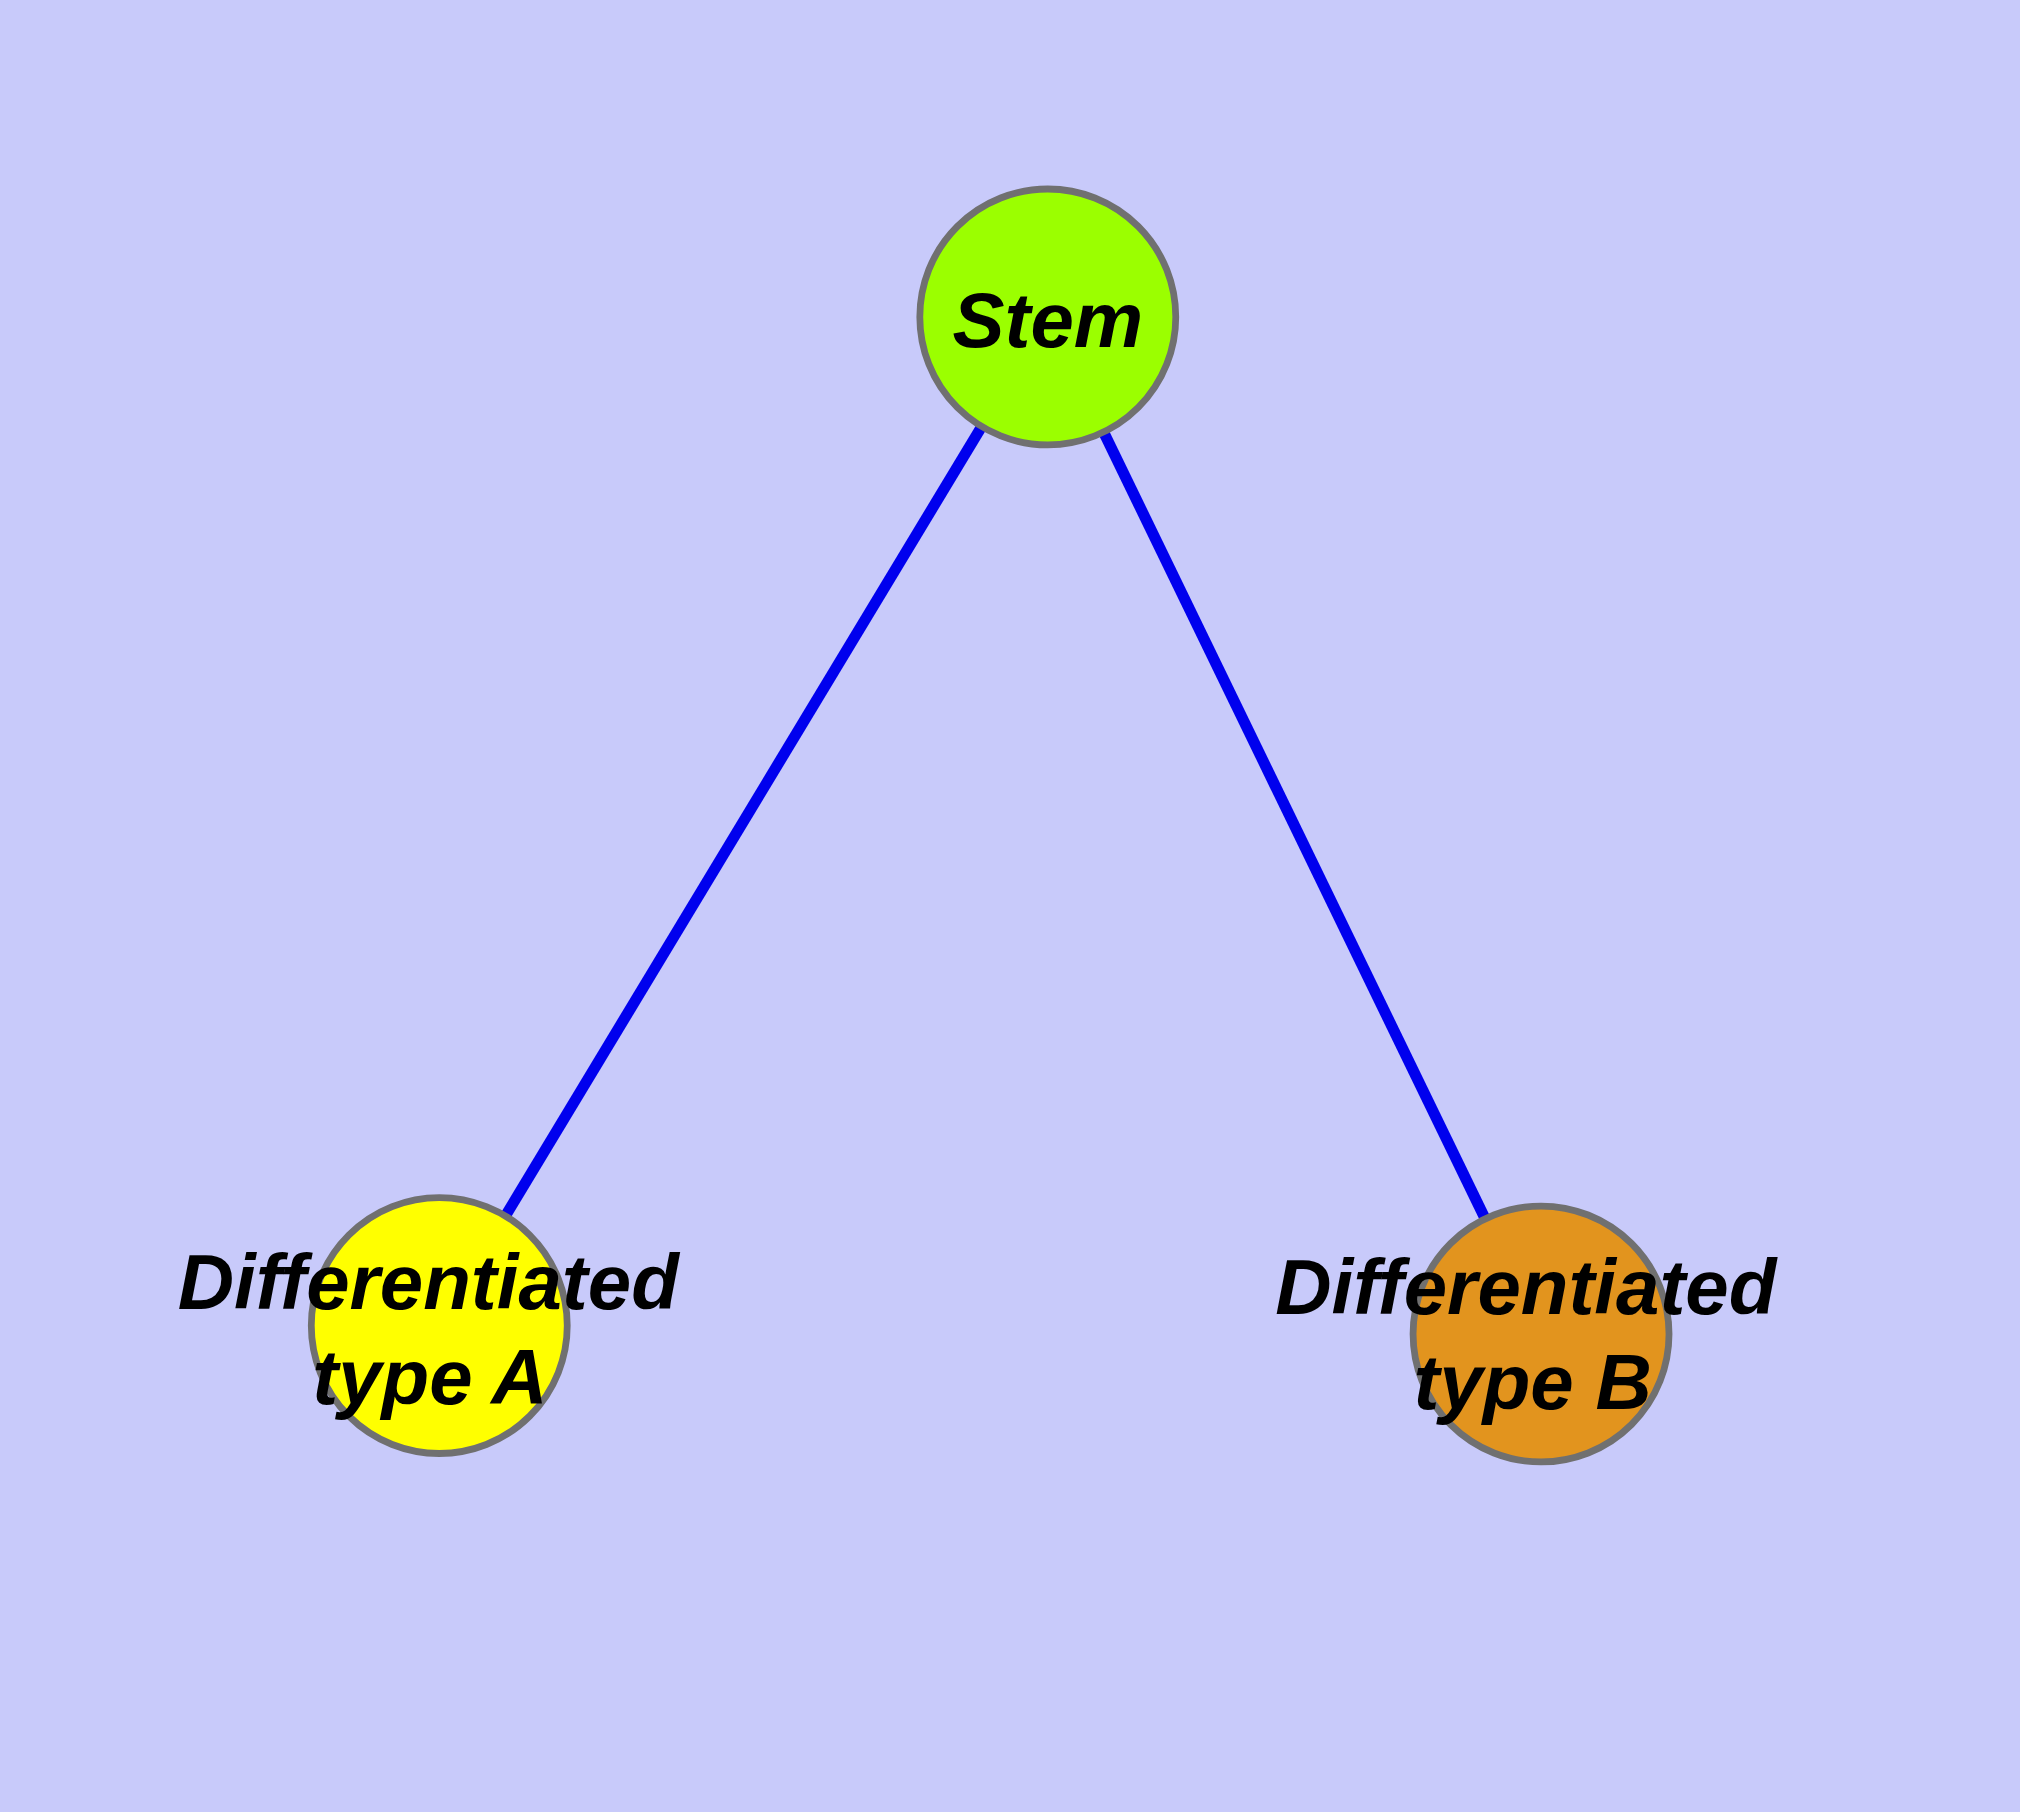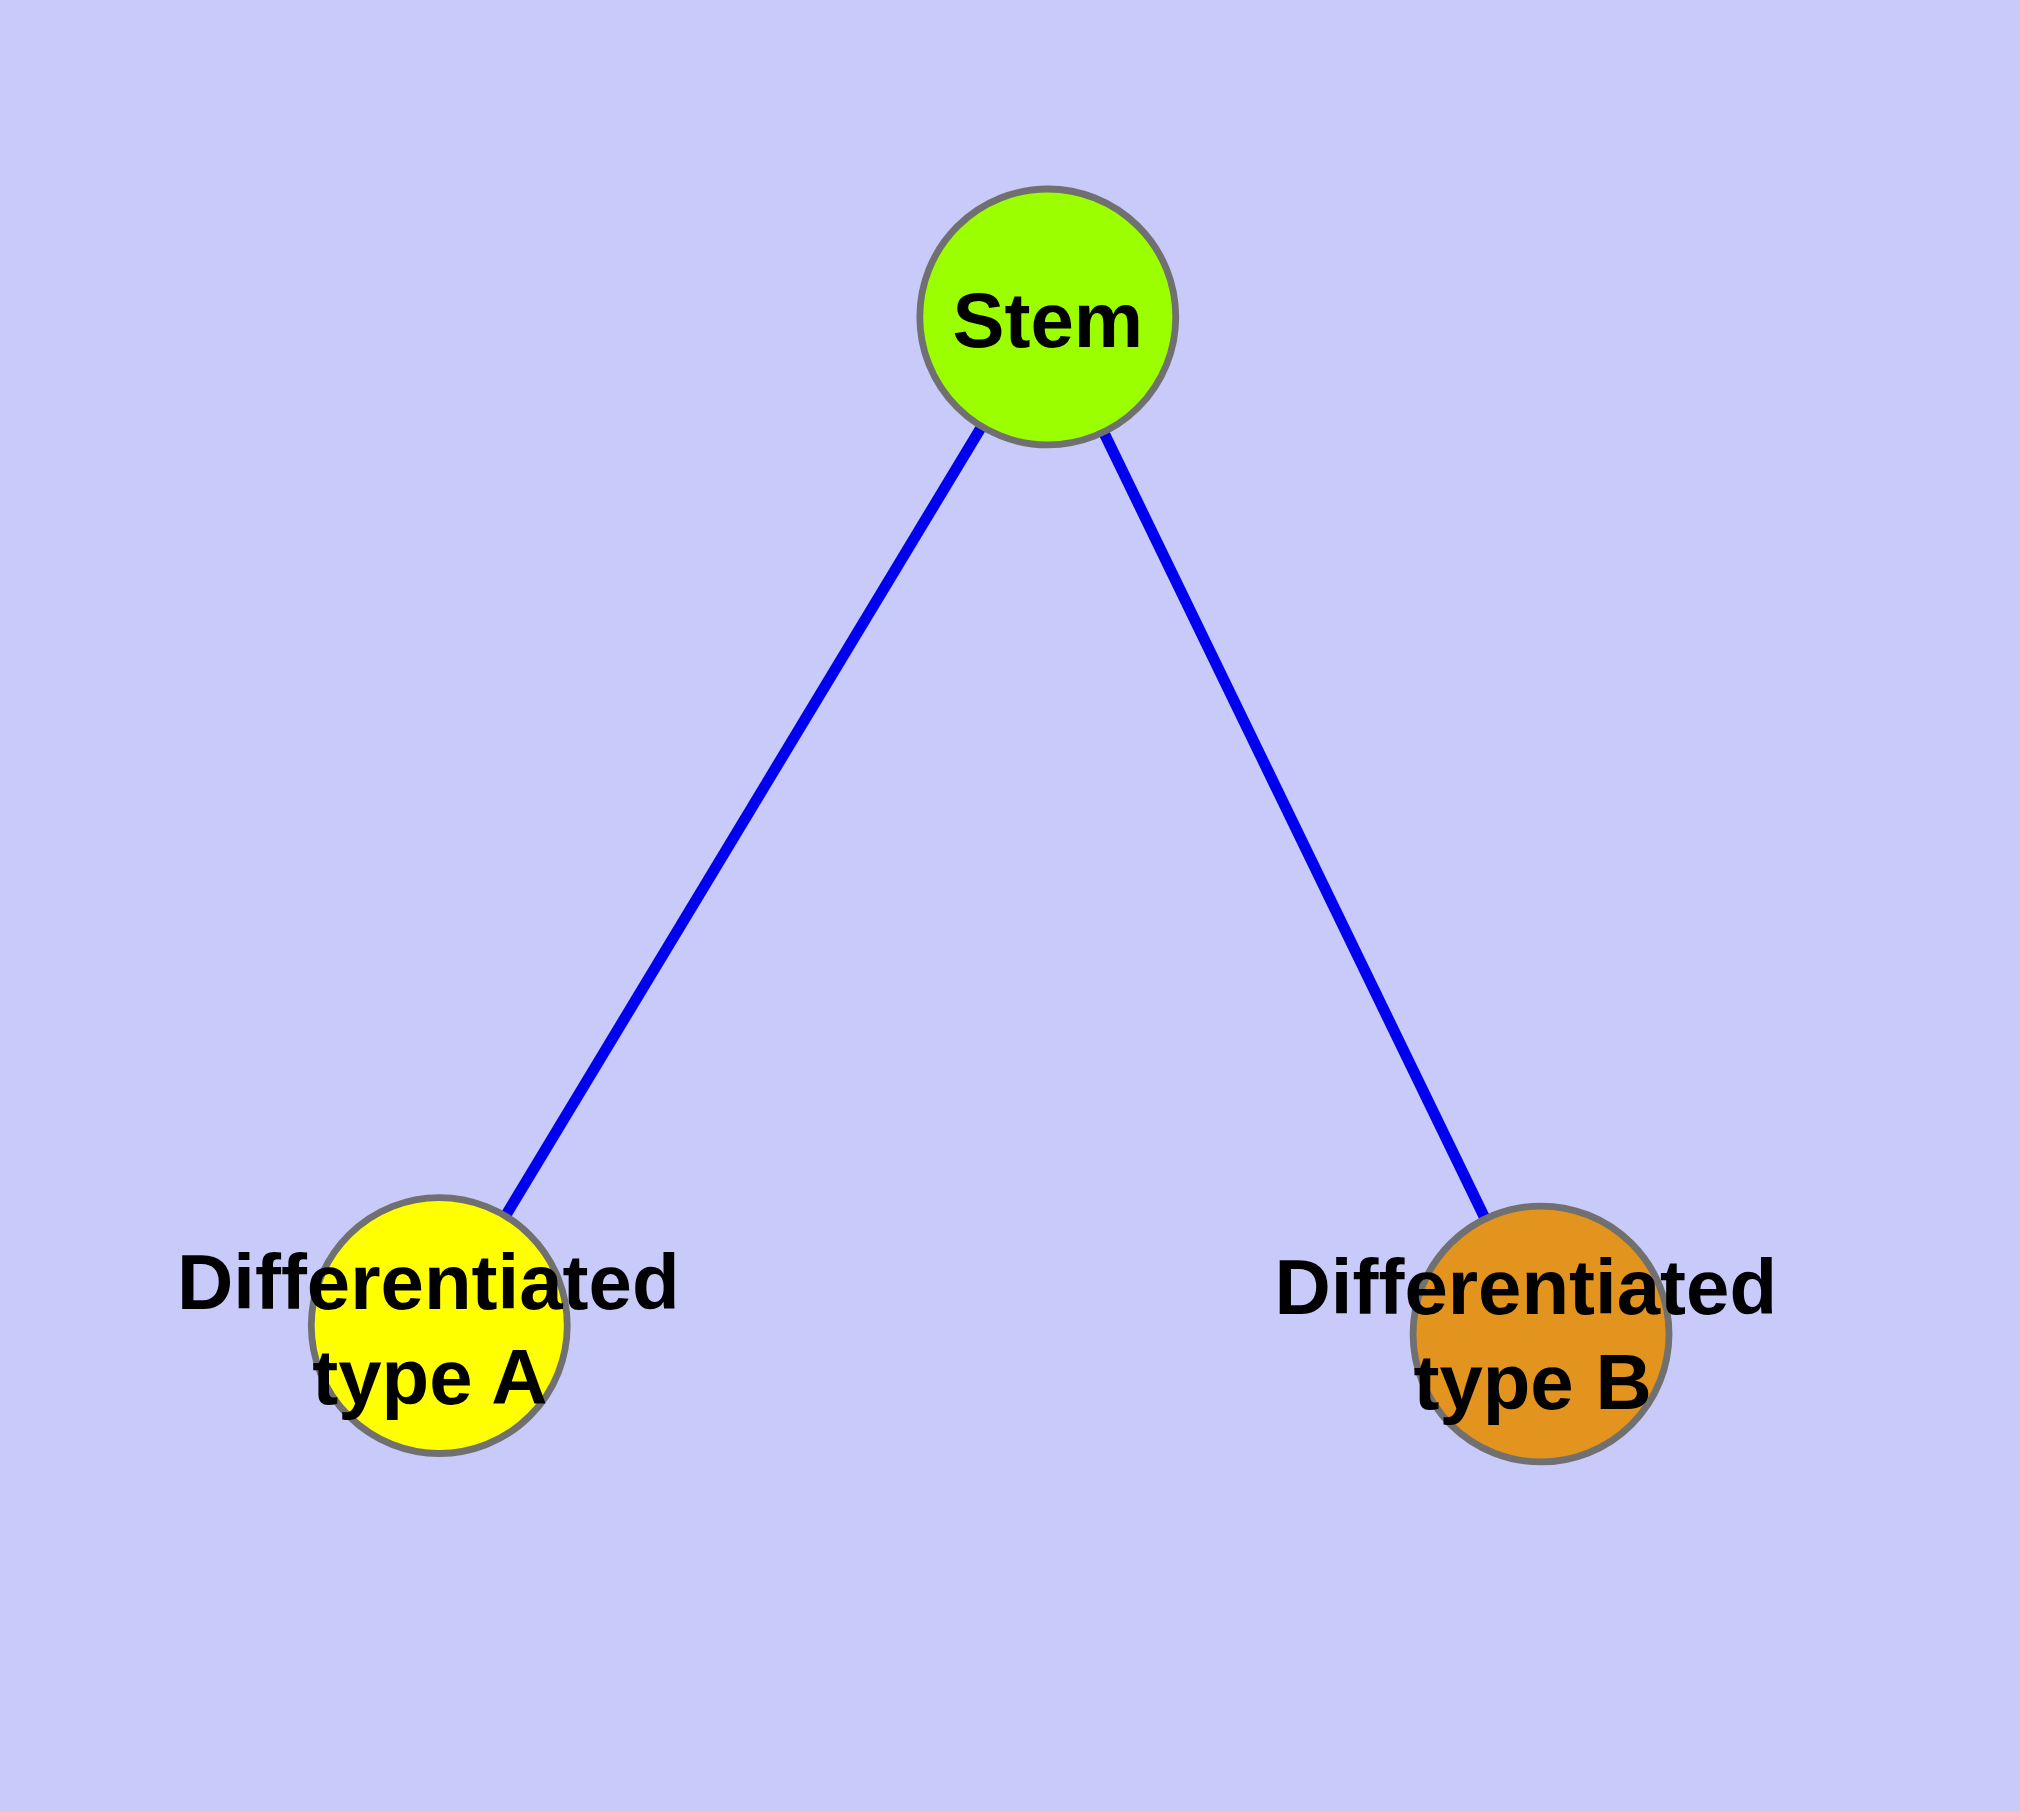--- a/index.html
+++ b/index.html
@@ -8,20 +8,21 @@
     width: 2021px;
     height: 1812px;
     overflow: hidden;
     background: #C8CAFA;
   }
   .diagram-wrap {
     position: absolute;
     top: 0; left: 0;
     width: 2021px;
     height: 1812px;
+    font-style: italic;
   }
   svg {
     display: block;
   }
   .node-circle {
     stroke-width: 8px;
   }
   .edge-line {
     stroke-width: 13px;
     stroke-linecap: butt;

